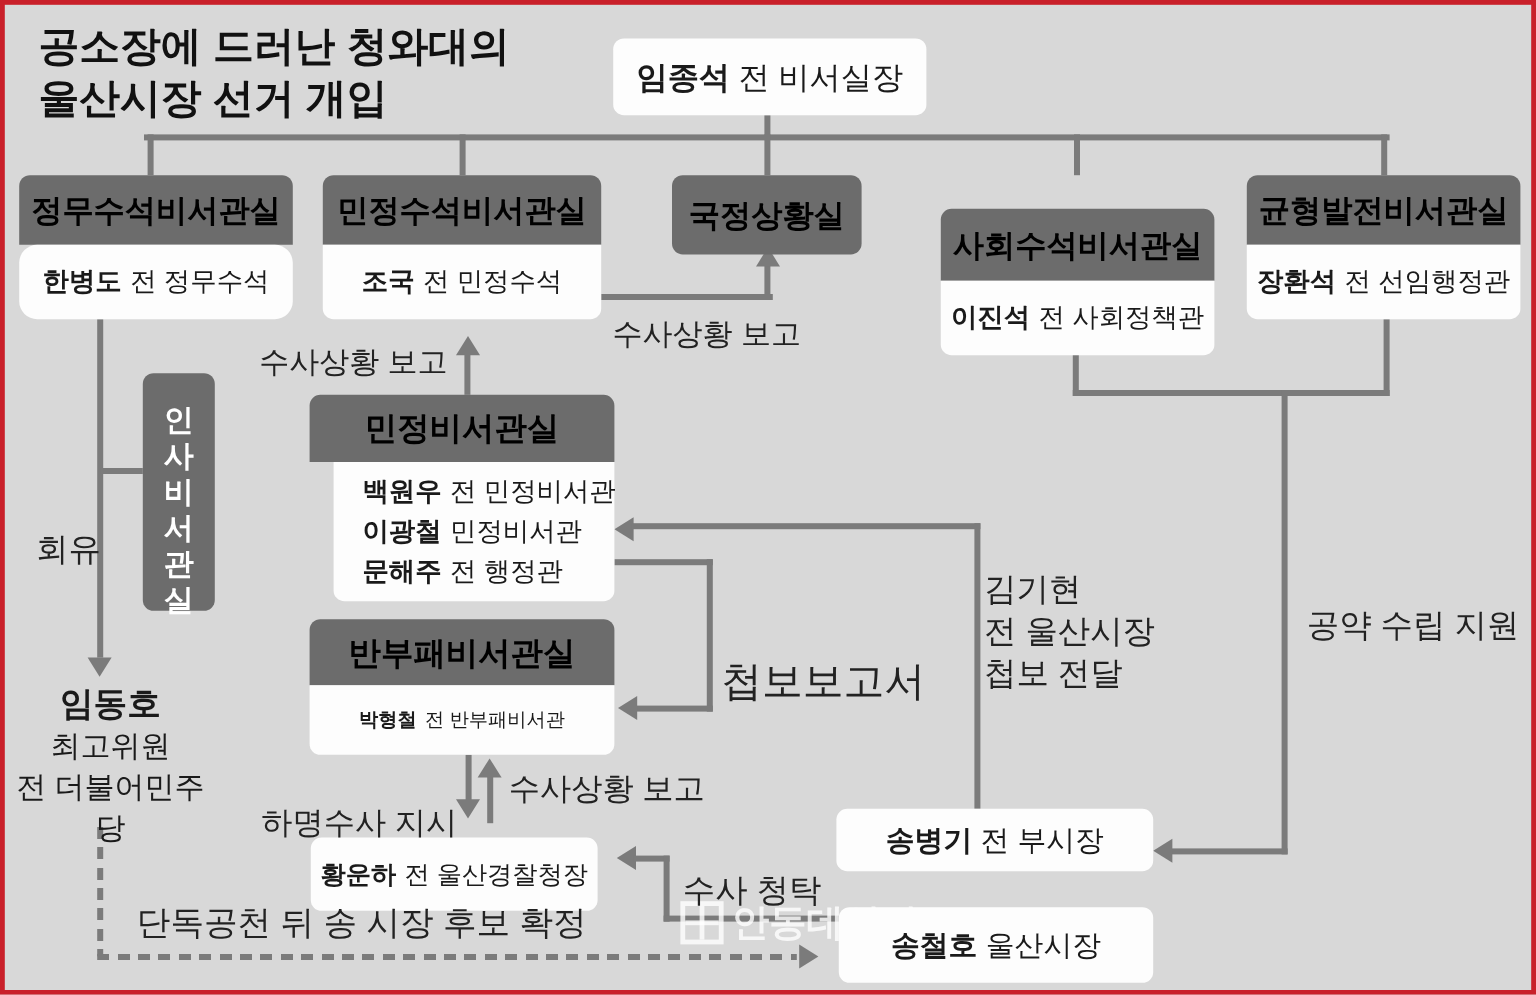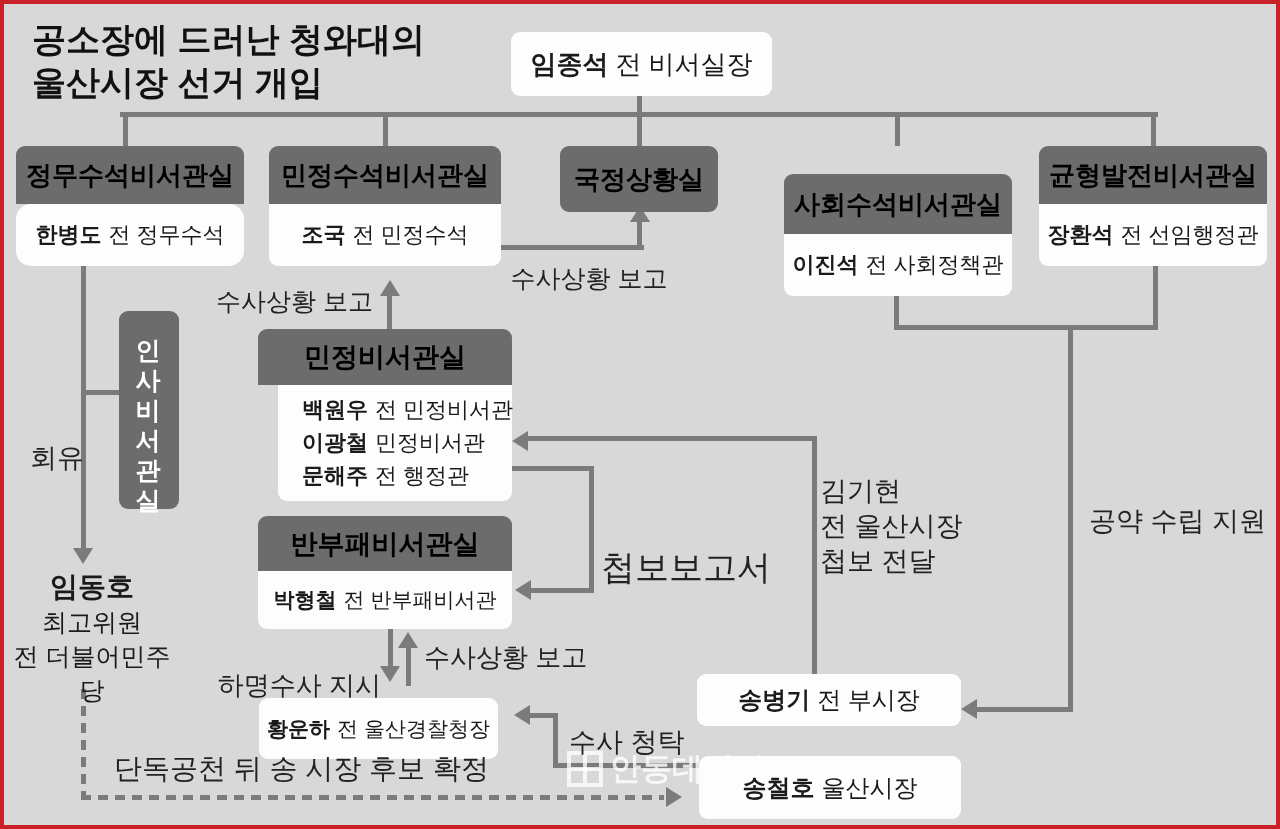--- a/index.html
+++ b/index.html
@@ -169,21 +169,21 @@
       </div>
       <div class="row">
         <b>문해주</b>
           <span>전 행정관</span>
       </div>
     </div>
   </div>
 
   <div class="card" style="left:254px;top:512px;width:254px;">
     <div class="hdr" style="height:55px;font-size:27px;">반부패비서관실</div>
-    <div class="bdy" style="height:58px;font-size:21px;">
+    <div class="bdy" style="height:58px;font-size:16px;">
       <b>박형철</b>
         <span>전 반부패비서관</span>
     </div>
   </div>
 
   <div class="vbox" style="left:115px;top:307px;width:60px;height:198px;">인사비서관실</div>
 
   <div class="whitebox" style="left:255px;top:682px;width:239px;height:61px;font-size:21px;margin-top:12px;">
     <b>황운하</b>
       <span>전 울산경찰청장</span>

